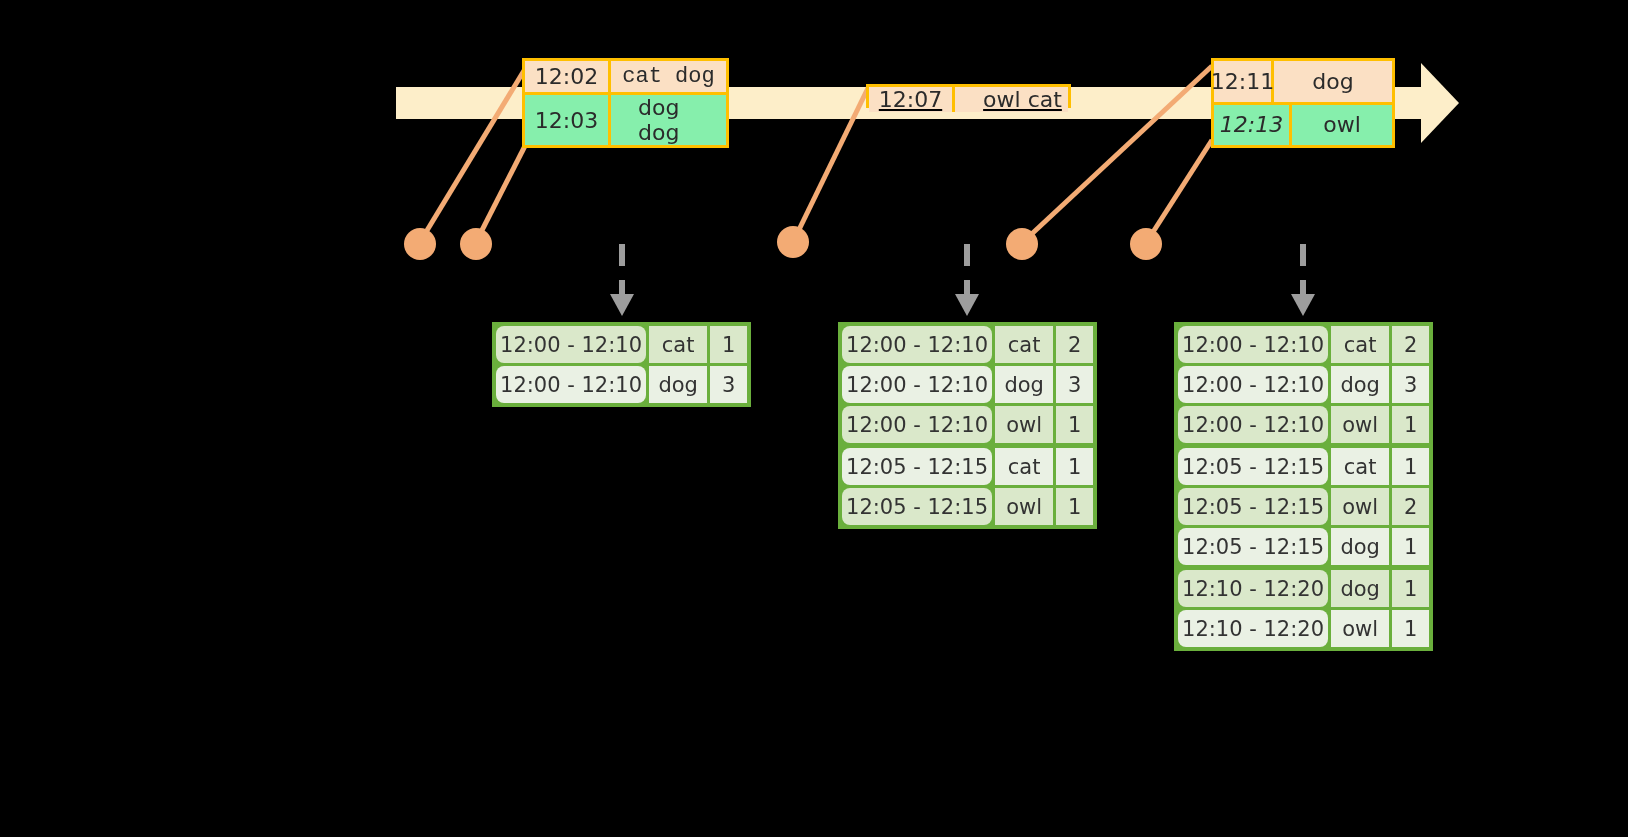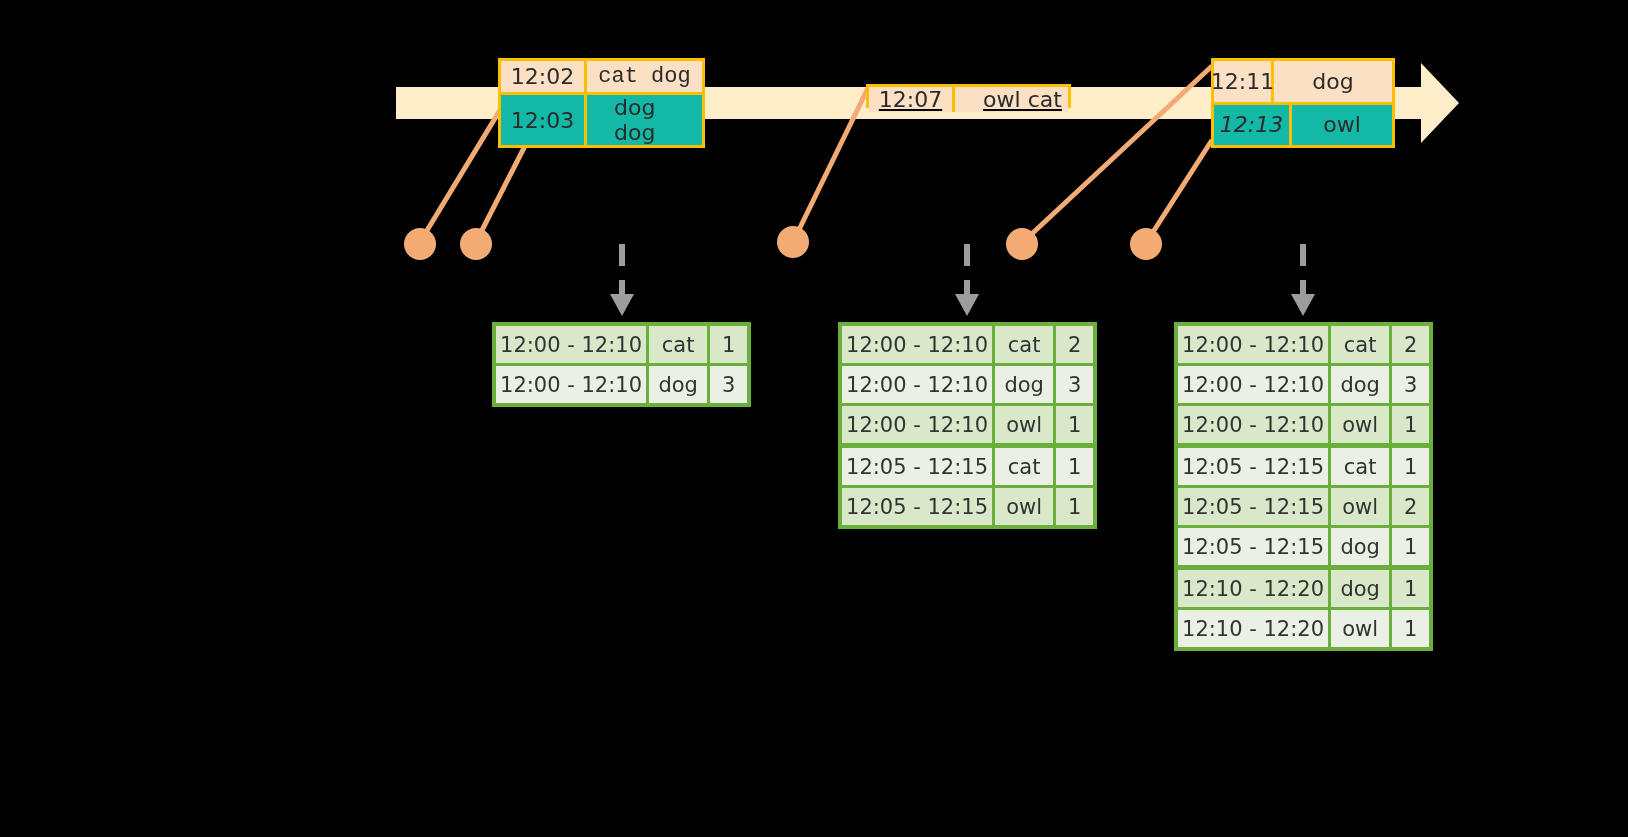--- a/index.html
+++ b/index.html
@@ -16,28 +16,28 @@
   
   .ev{position:absolute;border:3px solid #ffbf00;box-sizing:border-box;display:flex;
       background:#fdeec9;}
   .ev.stack{flex-direction:column;}
   .ev-row{display:flex;flex:1;}
   .ev-row + .ev-row{border-top:3px solid #ffbf00;}
   .ev-time,.ev-val{display:flex;align-items:center;justify-content:center;
       font-size:22px;color:#2b2b2b;box-sizing:border-box;}
   .ev-time{border-right:3px solid #ffbf00;}
   .shade-a .ev-time,.shade-a .ev-val{background:#fbe0c4;}
-  .shade-b .ev-time,.shade-b .ev-val{background:#14b8a6;}
+  .shade-b .ev-time,.shade-b .ev-val{background:#86efac;}
 
   
   .gt{position:absolute;border:4px solid #6aaf3c;box-sizing:border-box;background:#6aaf3c;}
   .gt-row{display:flex;}
   .gt-cell{font-size:21px;color:#333;display:flex;align-items:center;
            box-sizing:border-box;height:37px;}
-  .gt-win{width:155px;justify-content:center;}
+  .gt-win{width:155px;justify-content:center;border-radius:8px;}
   .gt-key{width:60px;justify-content:center;}
   .gt-cnt{width:38px;justify-content:center;}
   .rA .gt-cell{background:#dae8ca;}
   .rB .gt-cell{background:#eaf1e4;}
   .gt-row .gt-cell + .gt-cell{margin-left:3px;}
   .gt-row + .gt-row{margin-top:3px;}
   .gt-row.grp{margin-top:5px;}
 </style>
 </head>
 <body>
@@ -70,21 +70,21 @@
     <g>
       <line x1="967" y1="244" x2="967" y2="294" stroke="#9d9d9d" stroke-width="6" stroke-dasharray="22,14"></line>
       <polygon points="955,294 979,294 967,316" fill="#9d9d9d"></polygon>
     </g>
     <g>
       <line x1="1303" y1="244" x2="1303" y2="294" stroke="#9d9d9d" stroke-width="6" stroke-dasharray="22,14"></line>
       <polygon points="1291,294 1315,294 1303,316" fill="#9d9d9d"></polygon>
     </g>
   </svg>
 
-  <div class="ev stack" style="left:498px;top:58px;width:207px;height:90px;">
+  <div class="ev stack" style="left:522px;top:58px;width:207px;height:90px;">
     <div class="ev-row shade-a">
       <div class="ev-time" style="width:86px;">12:02</div>
       <div class="ev-val" style="flex:1;font-family:Liberation Mono, monospace;">cat dog</div>
     </div>
     <div class="ev-row shade-b">
       <div class="ev-time" style="width:86px;">12:03</div>
       <div class="ev-val" style="flex:1;padding-left:27px;">dog dog</div>
     </div>
   </div>
 

